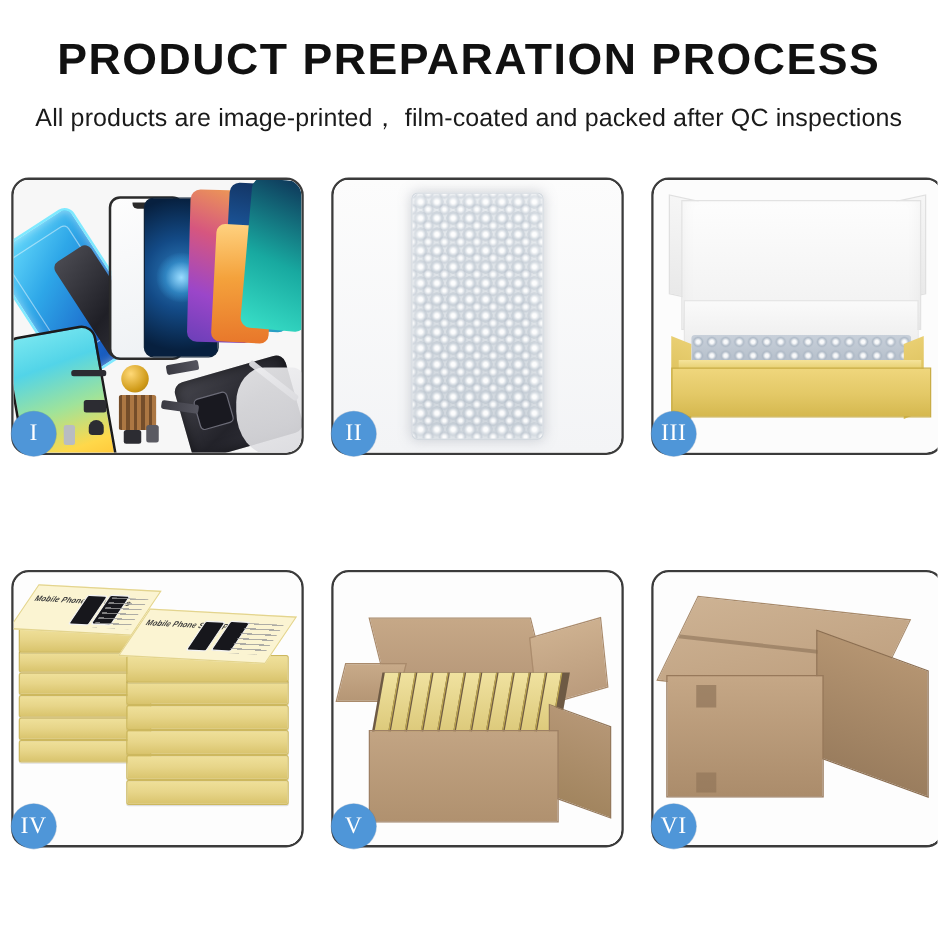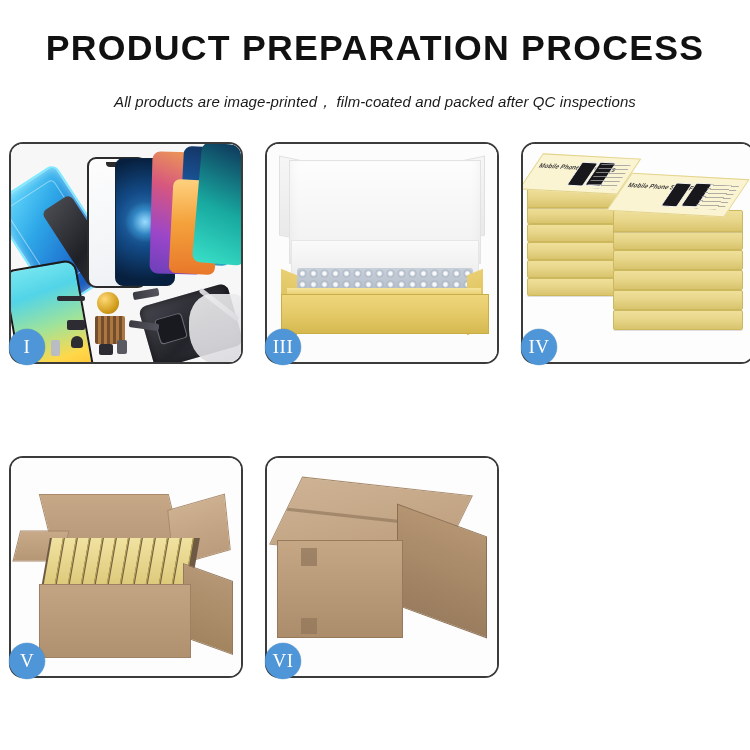--- a/index.html
+++ b/index.html
@@ -28,28 +28,27 @@
     font-weight: 700;
     letter-spacing: 1.2px;
     color: #111111;
     line-height: 1.05;
     margin: 0;
     white-space: nowrap;
     transform: scaleX(1.02);
   }
   .sub-title {
     font-family: "Liberation Sans", sans-serif;
-    font-size: 15px;
+    font-size: 20px;
     font-weight: 400;
     color: #1a1a1a;
-    margin: 16px;
+    margin: 4px;
     padding-top: 10px;
     white-space: nowrap;
     letter-spacing: 0.1px;
-    font-style: italic;
   }
 
   
   .grid {
     position: absolute;
     left: 9px;
     top: 142px;
     width: 732px;
     display: grid;
     grid-template-columns: 234px 234px 234px;
@@ -381,20 +380,28 @@
         <div class="part" style="left:88px;top:200px;width:14px;height:11px;"></div>
         <div class="part" style="left:106px;top:196px;width:10px;height:14px;background:#5a5a62;"></div>
         <div class="part" style="left:40px;top:196px;width:9px;height:16px;background:#b9bcc2;border-radius:2px;"></div>
         <div class="tweezer"></div>
         <div class="hand"></div>
       </div>
     </div>
     <div class="badge">I</div>
   </div>
 
+  <div class="card">
+    <div class="card-inner">
+      <div class="s2">
+        <div class="bubblepack"></div>
+      </div>
+    </div>
+    <div class="badge">II</div>
+  </div>
 
   <div class="card">
     <div class="card-inner">
       <div class="s3">
         <div class="lid-flapL"></div>
         <div class="lid-flapR"></div>
         <div class="lid-back"></div>
         <div class="foam"></div>
         <div class="bubbles-in"></div>
         <div class="box-sideL"></div>

